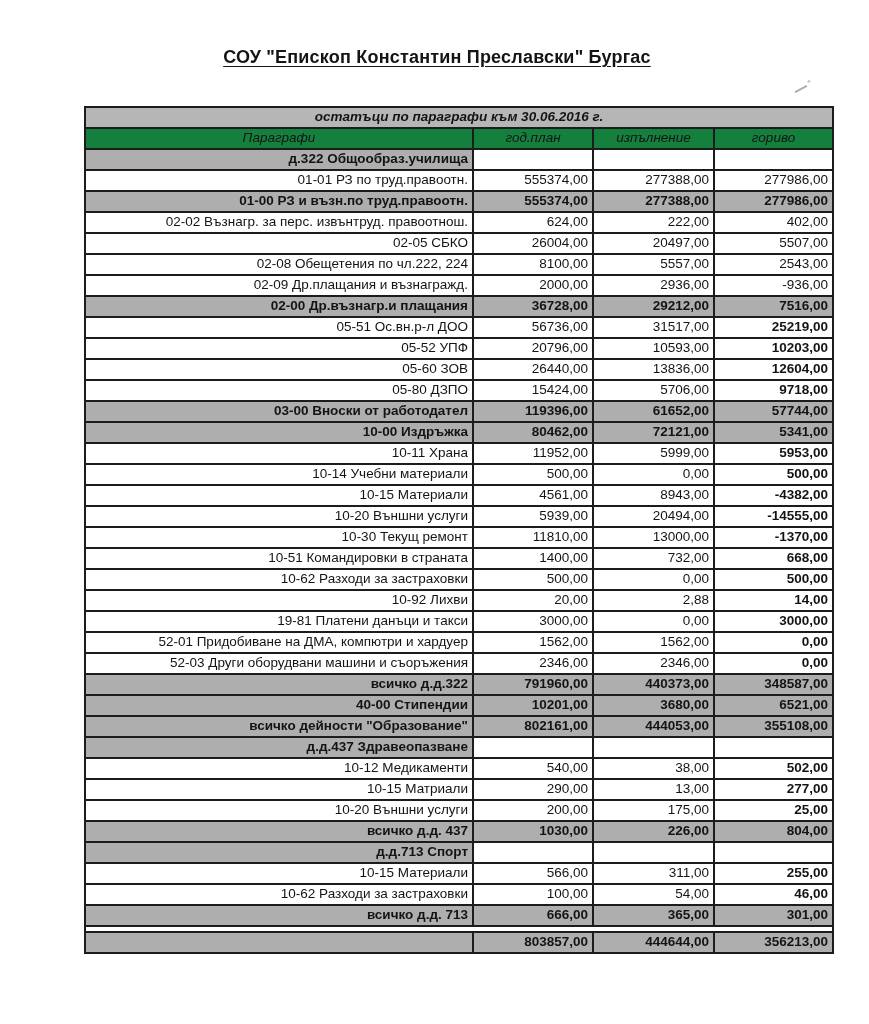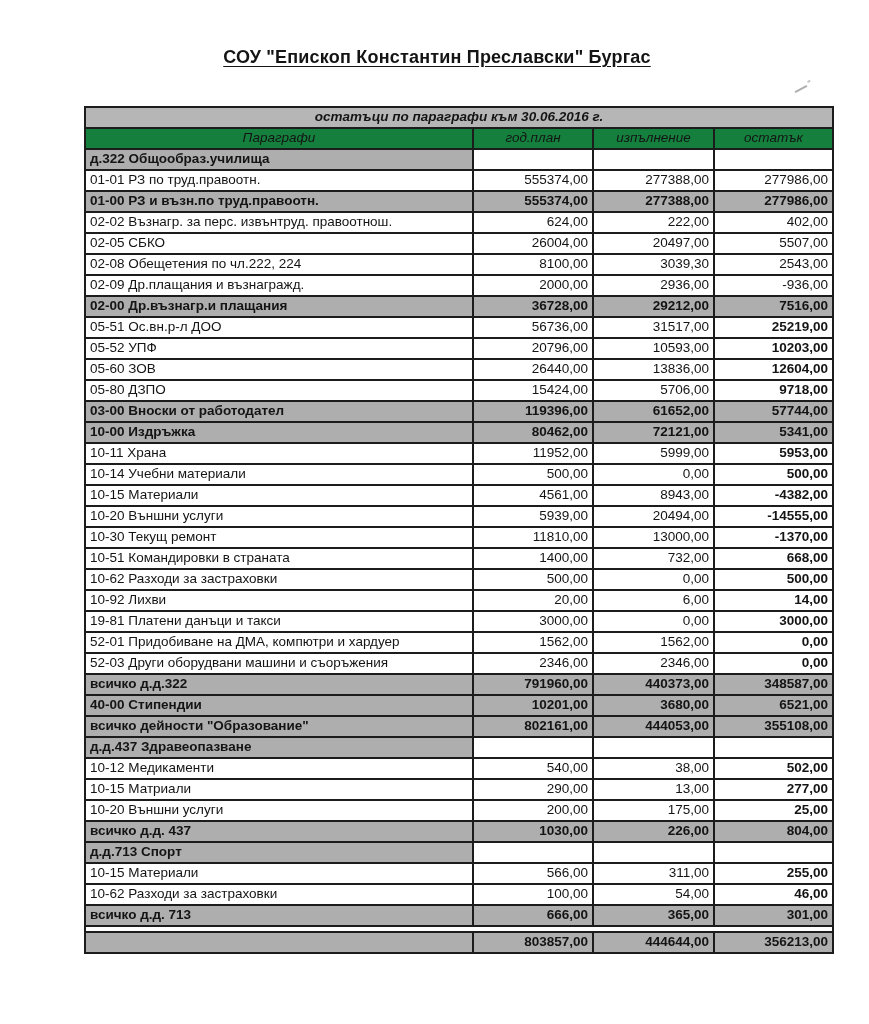--- a/index.html
+++ b/index.html
@@ -69,21 +69,21 @@
     border-color:#4a4a4a;
   }
   th{
     background:#15803d;
     font-style:italic;
     font-weight:normal;
     font-size:16.5px;
     height:25px;
     text-align:center;
   }
-  .c-label{text-align:left;}
+  .c-label{text-align:right;}
   .c-num{text-align:right;padding-right:6px;}
   .rb{font-weight:bold;}
   .row-summary td{background:var(--gray);font-weight:bold;}
   .row-total td{background:var(--gray);font-weight:bold;}
   .row-section .c-label{background:var(--gray);font-weight:bold;}
   .row-section .c-num{background:#fff;}
   .spacer-cell{height:4px !important;padding:0 !important;background:#fff;}
 </style>
 </head>
 <body>
@@ -102,21 +102,21 @@
     <col style="width:119px">
   </colgroup>
   <thead>
     <tr>
       <td class="band-cell" colspan="4">остатъци по параграфи към 30.06.2016 г.</td>
     </tr>
     <tr>
       <th>Параграфи</th>
       <th>год.план</th>
       <th>изпълнение</th>
-      <th>остатък</th>
+      <th>гориво</th>
     </tr>
   </thead>
   <tbody>
       <tr class="row-section">
         <td class="c-label">д.322 Общообраз.училища</td>
         <td class="c-num"></td>
         <td class="c-num"></td>
         <td class="c-num"></td>
       </tr>
       <tr class="row-normal">
@@ -139,21 +139,21 @@
       </tr>
       <tr class="row-normal">
         <td class="c-label">02-05 СБКО</td>
         <td class="c-num">26004,00</td>
         <td class="c-num">20497,00</td>
         <td class="c-num">5507,00</td>
       </tr>
       <tr class="row-normal">
         <td class="c-label">02-08 Обещетения по чл.222, 224</td>
         <td class="c-num">8100,00</td>
-        <td class="c-num">3039,30</td>
+        <td class="c-num">5557,00</td>
         <td class="c-num">2543,00</td>
       </tr>
       <tr class="row-normal">
         <td class="c-label">02-09 Др.плащания и възнагражд.</td>
         <td class="c-num">2000,00</td>
         <td class="c-num">2936,00</td>
         <td class="c-num">-936,00</td>
       </tr>
       <tr class="row-summary">
         <td class="c-label">02-00 Др.възнагр.и плащания</td>
@@ -235,21 +235,21 @@
       </tr>
       <tr class="row-normal">
         <td class="c-label">10-62 Разходи за застраховки</td>
         <td class="c-num">500,00</td>
         <td class="c-num">0,00</td>
         <td class="c-num rb">500,00</td>
       </tr>
       <tr class="row-normal">
         <td class="c-label">10-92 Лихви</td>
         <td class="c-num">20,00</td>
-        <td class="c-num">6,00</td>
+        <td class="c-num">2,88</td>
         <td class="c-num rb">14,00</td>
       </tr>
       <tr class="row-normal">
         <td class="c-label">19-81 Платени данъци и такси</td>
         <td class="c-num">3000,00</td>
         <td class="c-num">0,00</td>
         <td class="c-num rb">3000,00</td>
       </tr>
       <tr class="row-normal">
         <td class="c-label">52-01 Придобиване на ДМА, компютри и хардуер</td>

